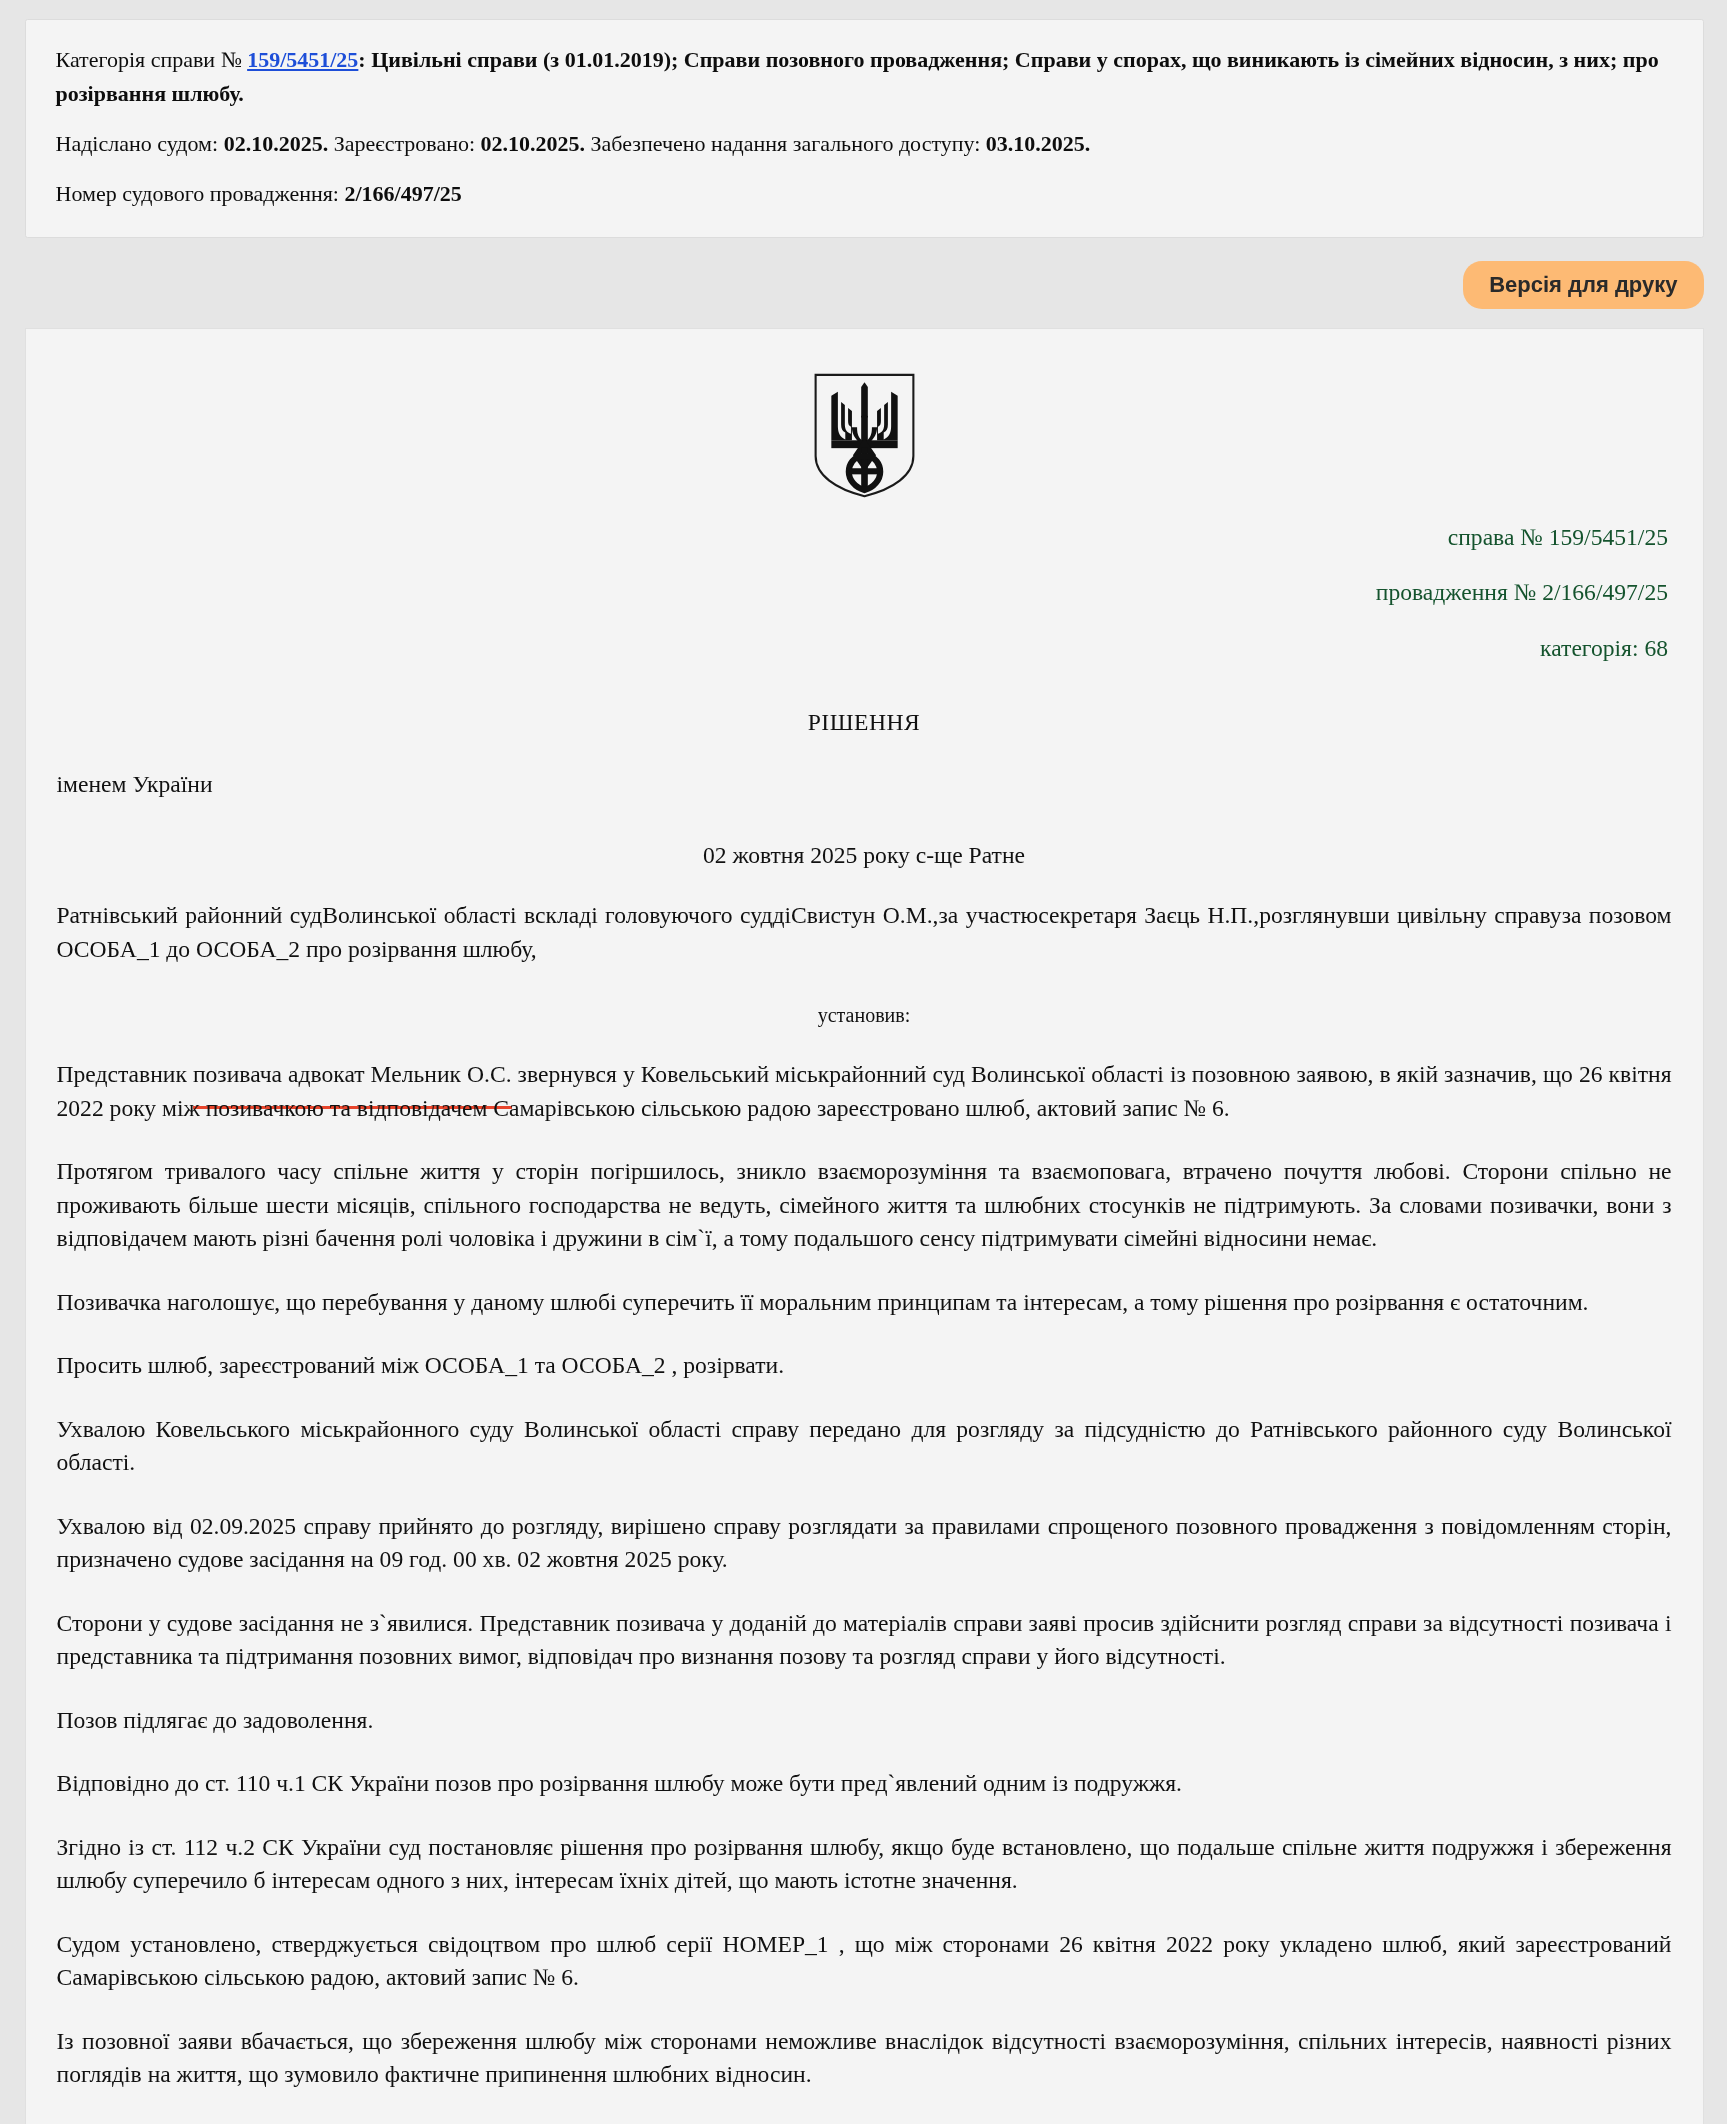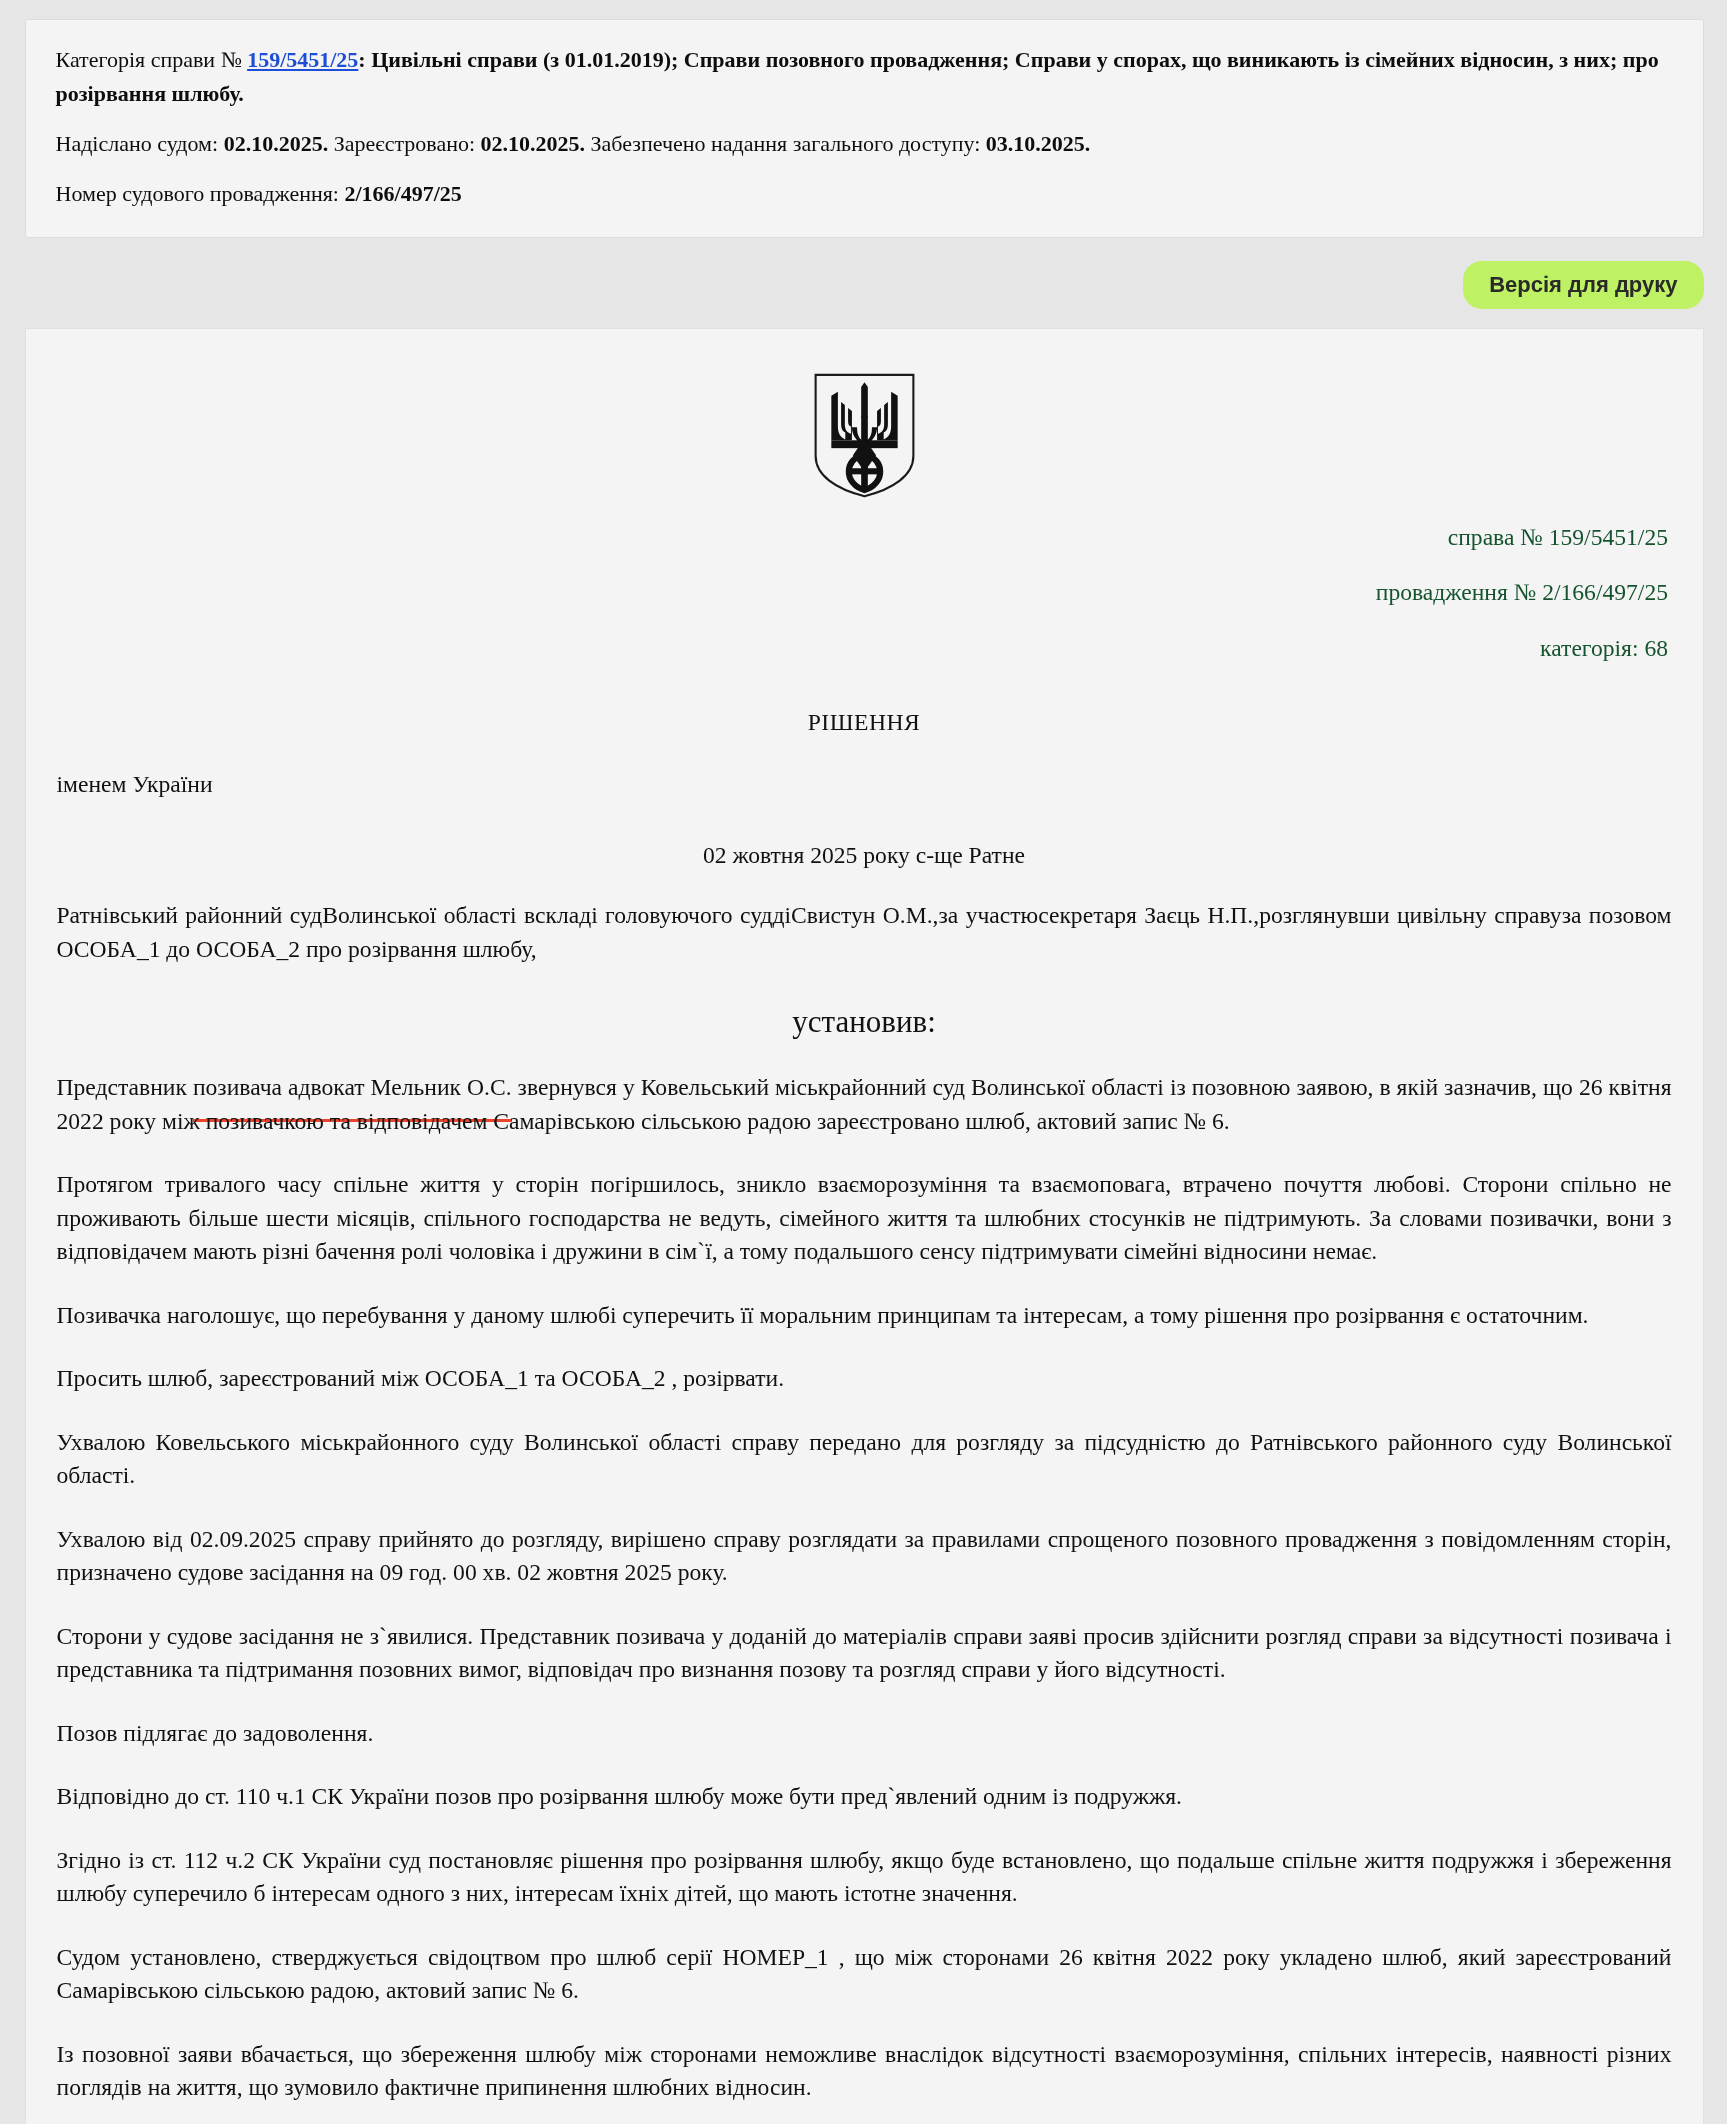--- a/index.html
+++ b/index.html
@@ -48,21 +48,21 @@
 
   
   .toolbar {
     margin: 0 24.5px;
     padding: 23px 0 19px 0;
     display: flex;
     justify-content: flex-end;
     background: #e6e6e6;
   }
   .print-btn {
-    background: #bef264;
+    background: #fdba74;
     border: none;
     border-radius: 19px;
     padding: 12.2px 26px;
     font-family: "Liberation Sans", "DejaVu Sans", sans-serif;
     font-size: 22px;
     font-weight: bold;
     color: #2a2a2a;
     cursor: pointer;
     line-height: 1.1;
   }
@@ -102,21 +102,21 @@
     letter-spacing: 0.5px;
   }
   .center-sub {
     text-align: left;
     font-size: 23.6px;
     color: #111;
     margin-top: 35px;
   }
   .center-estab {
     text-align: center;
-    font-size: 31px;
+    font-size: 20px;
     color: #111;
     margin-top: 38px;
     margin-bottom: 5.2px;
   }
 
   .date-line {
     font-size: 23.6px;
     color: #111;
     margin-top: 44px;
     text-align: center;

